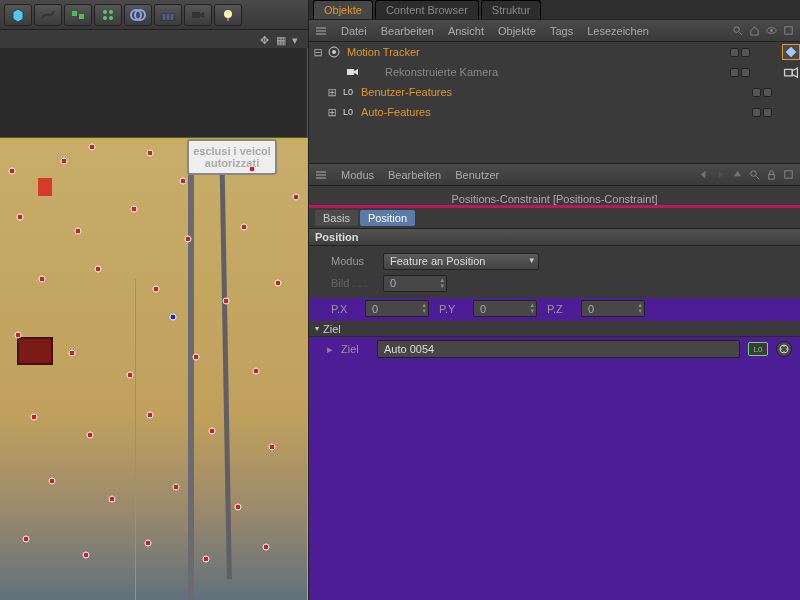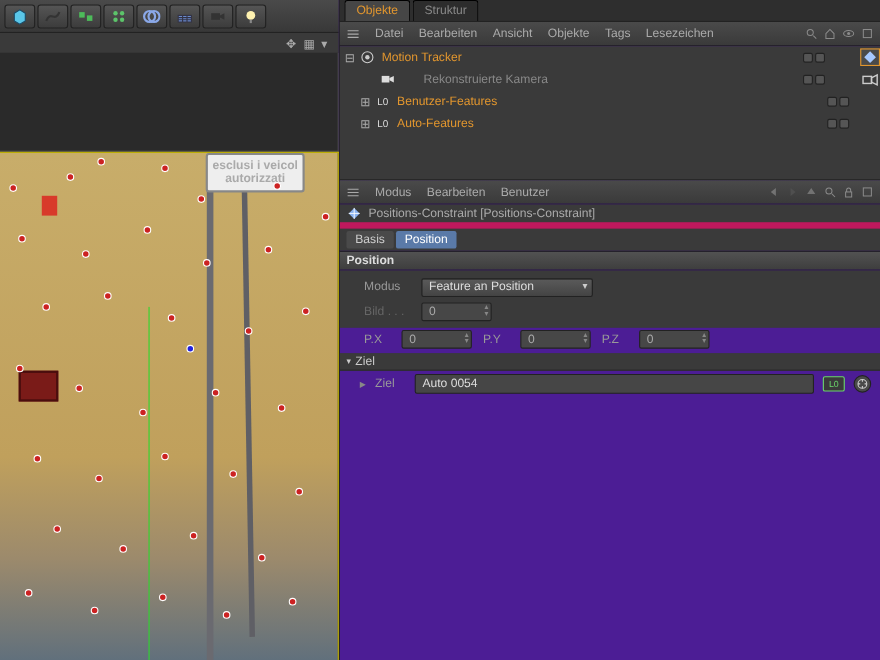--- a/index.html
+++ b/index.html
@@ -41,21 +41,21 @@
   .tree-row .name.grey { color: #888; margin-left: 20px; }
   .tree-toggle { width:10px; text-align:center; color:#aaa; }
   .tree-dots { width: 48px; display:flex; gap:2px; align-items:center; }
   .tog-dot { width:9px; height:9px; border-radius:2px; background:#555; border:1px solid #222; }
   .tree-tag { width:18px; height:16px; border:1px solid #e2962e; background:#4a4a4a; display:flex; align-items:center; justify-content:center; }
   .tree-camera { width:18px; height:16px; display:flex; align-items:center; justify-content:center; }
   .obj-icon { width:14px; height:14px; display:inline-flex; align-items:center; justify-content:center; }
 
   
   .attr { flex:1; display:flex; flex-direction:column; }
-  .constraint-row { height:22px; background:#3a3a3a; display:flex; align-items:center; padding:0 6px; gap:6px; color:#bbb; border-bottom:6px solid #be185d;}
+  .constraint-row { height:22px; background:#3a3a3a; display:flex; align-items:center; padding:0 6px; gap:6px; color:#bbb; border-bottom:3px solid #be185d;flex-direction:column;}
   .sub-tabs { height:20px; display:flex; gap:2px; padding:2px 6px; background:#3a3a3a; }
   .sub-tab { padding:2px 8px; background:#4a4a4a; border-radius:2px; color:#ccc; }
   .sub-tab.active { background:#5a7aa8; color:#fff; }
   .section-bar { height:18px; background:linear-gradient(#525252,#3e3e3e); border:1px solid #222; border-left:none; border-right:none; padding-left:6px; display:flex; align-items:center; font-weight:bold; color:#ddd; }
   .form { padding:4px 8px 4px 22px; background:#3a3a3a; }
   .form-row { height:22px; display:flex; align-items:center; gap:8px; }
   .lbl { color:#999; min-width:44px; }
   .lbl.dim { color:#666; }
   .select { flex:0 0 156px; height:17px; background:linear-gradient(#5a5a5a,#444); border:1px solid #222; border-radius:2px; padding:0 16px 0 6px; color:#ddd; display:flex; align-items:center; position:relative; }
   .select:after{ content:"▾"; position:absolute; right:4px; top:1px; color:#ccc; font-size:9px;}
@@ -184,20 +184,21 @@
       <div class="tracker-dot" style="left:148px;top:404px"></div>
       <div class="tracker-dot" style="left:206px;top:420px"></div>
       <div class="tracker-dot" style="left:266px;top:408px"></div>
     </div>
   </div>
 
   <div class="right">
 
     <div class="tabrow">
       <div class="tab active">Objekte</div>
+      <div class="tab">Content Browser</div>
       <div class="tab">Struktur</div>
     </div>
     <div class="menu-row">
       <svg class="mini-icon" viewBox="0 0 12 12">
           <path d="M1 3h10M1 6h10M1 9h10" stroke="#aaa"></path>
         </svg>
       <span>Datei</span>
       <span>Bearbeiten</span>
       <span>Ansicht</span>
       <span>Objekte</span>

